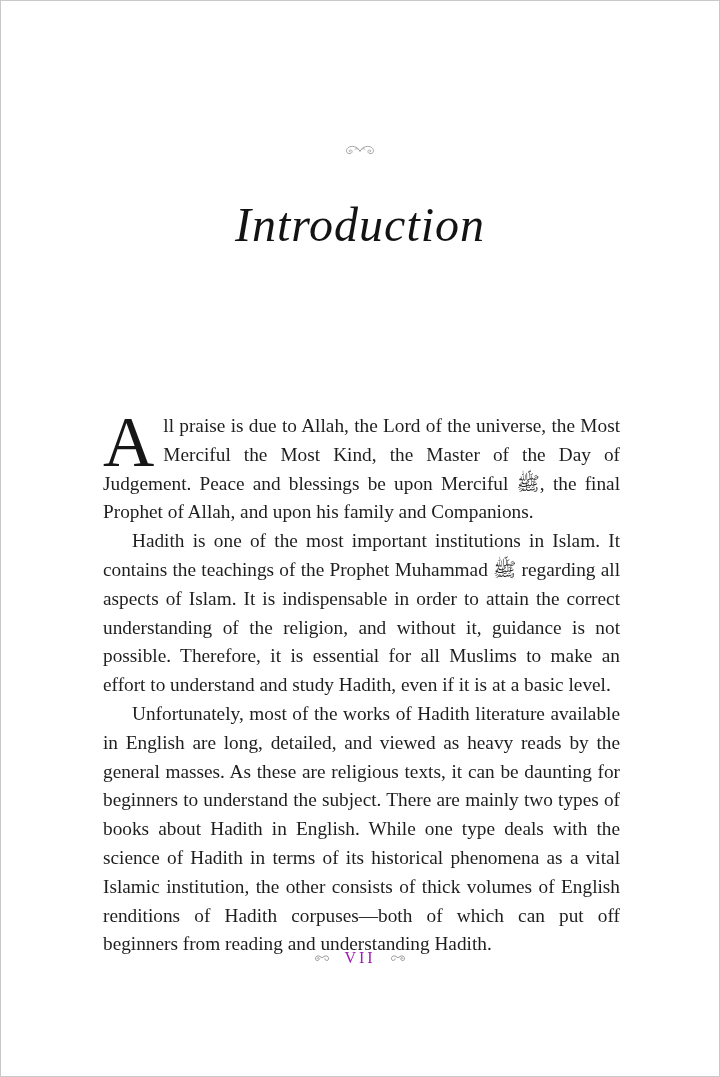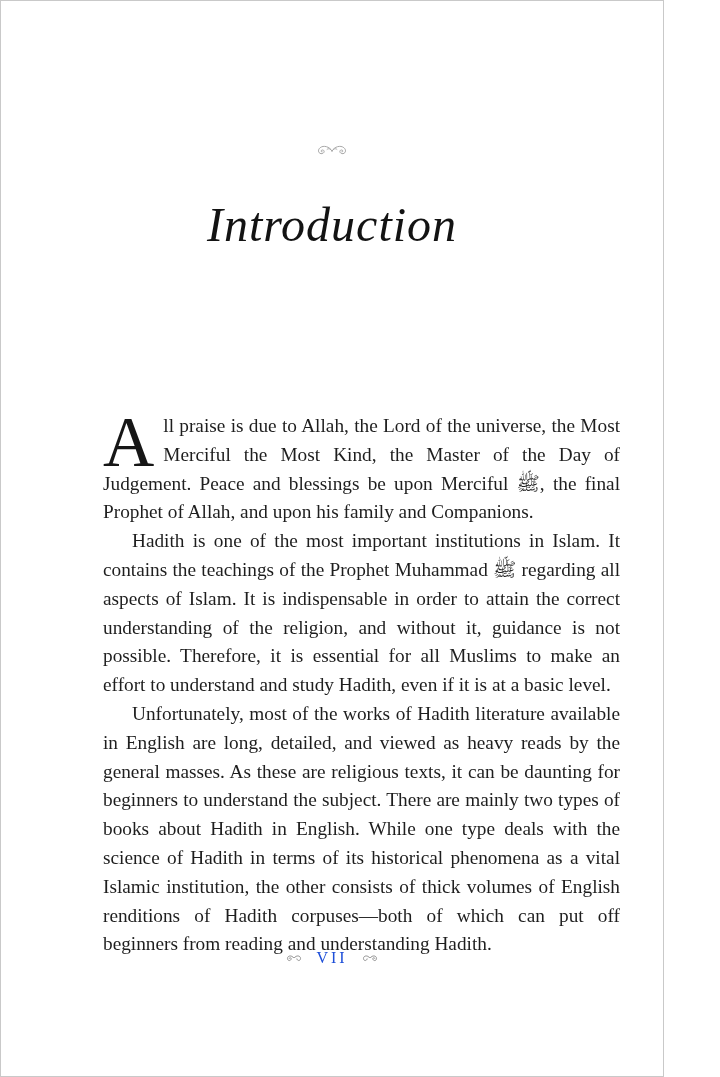--- a/index.html
+++ b/index.html
@@ -2,21 +2,21 @@
 <html><head>
 <meta charset="utf-8">
 <style>
   html, body {
     margin: 0;
     padding: 0;
     background: #ffffff;
   }
   .page {
     position: relative;
-    width: 664px;
+    width: 720px;
     height: 1077px;
     box-sizing: border-box;
     background: #ffffff;
     border: 1px solid #c9c9c9;
     font-family: "Liberation Serif", serif;
     color: #1c1c1c;
     overflow: hidden;
   }
   .ornament-top {
     position: absolute;
@@ -68,21 +68,21 @@
     left: 0;
     width: 100%;
     display: flex;
     align-items: center;
     justify-content: center;
     gap: 13px;
   }
   .page-number {
     font-size: 16px;
     letter-spacing: 3px;
-    color: #1d4ed8;
+    color: #a21caf;
   }
   .footer-orn {
     display: inline-flex;
     line-height: 0;
   }
   .footer-orn.mirrored svg {
     transform: scaleX(-1);
   }
 </style>
 </head>

